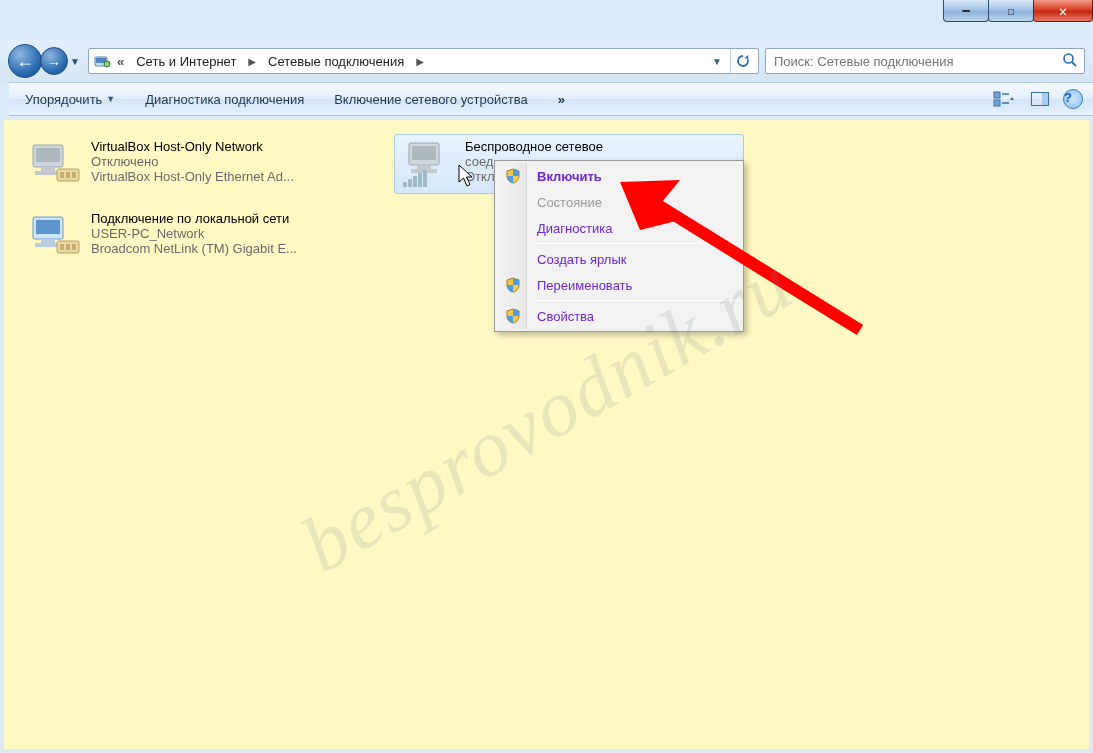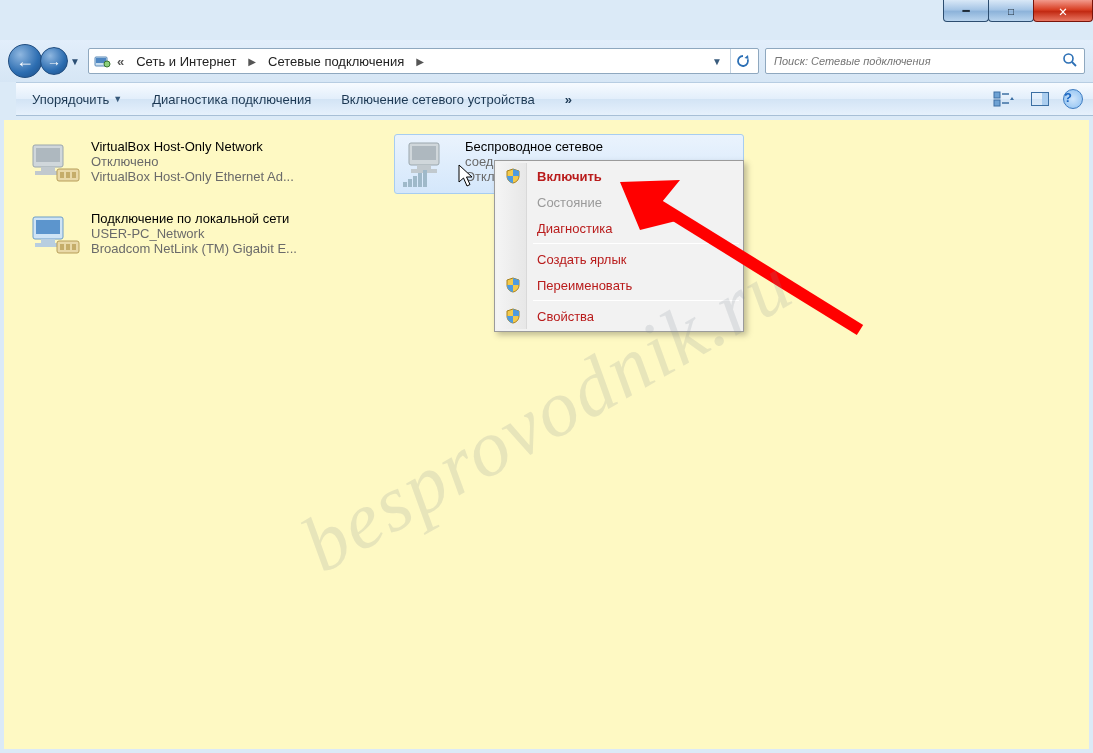--- a/index.html
+++ b/index.html
@@ -123,32 +123,31 @@
     border: 1px solid #8fa8bf;
     border-radius: 2px;
     display: flex;
     align-items: center;
     padding: 0 6px;
   }
   .search input {
     flex: 1;
     border: none;
     outline: none;
-    font-style: italic;
     color: #0f766e;
-    font-size: 11px;
+    font-size: 13px;
     background: transparent;
   }
   .search .mag { color:#2b5f95; }
 
   
   .toolbar {
     position: absolute;
     top: 82px;
-    left: 16px; right: 0;
+    left: 9px; right: 0;
     height: 34px;
     background: linear-gradient(#f7fbff, #e2eefb 50%, #d3e4f5 51%, #e6f1fc);
     border-top: 1px solid #b7cde2;
     border-bottom: 1px solid #a7bfd6;
     display: flex;
     align-items: center;
     padding: 0 10px;
     gap: 18px;
     color: #1c3853;
   }
@@ -229,21 +228,21 @@
     width: 30px;
     background: linear-gradient(to right,#f4f4f4,#e7e7e7);
     border-right: 1px solid #d9d9d9;
   }
   .menu-item {
     position: relative;
     display: flex;
     align-items: center;
     height: 26px;
     padding-left: 40px;
-    color: #b91c1c;
+    color: #6d28d9;
   }
   .menu-item.disabled { color: #9a9a9a; }
   .menu-item.bold { font-weight: bold; }
   .menu-sep {
     position: relative;
     margin: 2px 2px 2px 36px;
     height: 1px;
     background: #d2d2d2;
     border-bottom: 1px solid #ffffff;
   }

